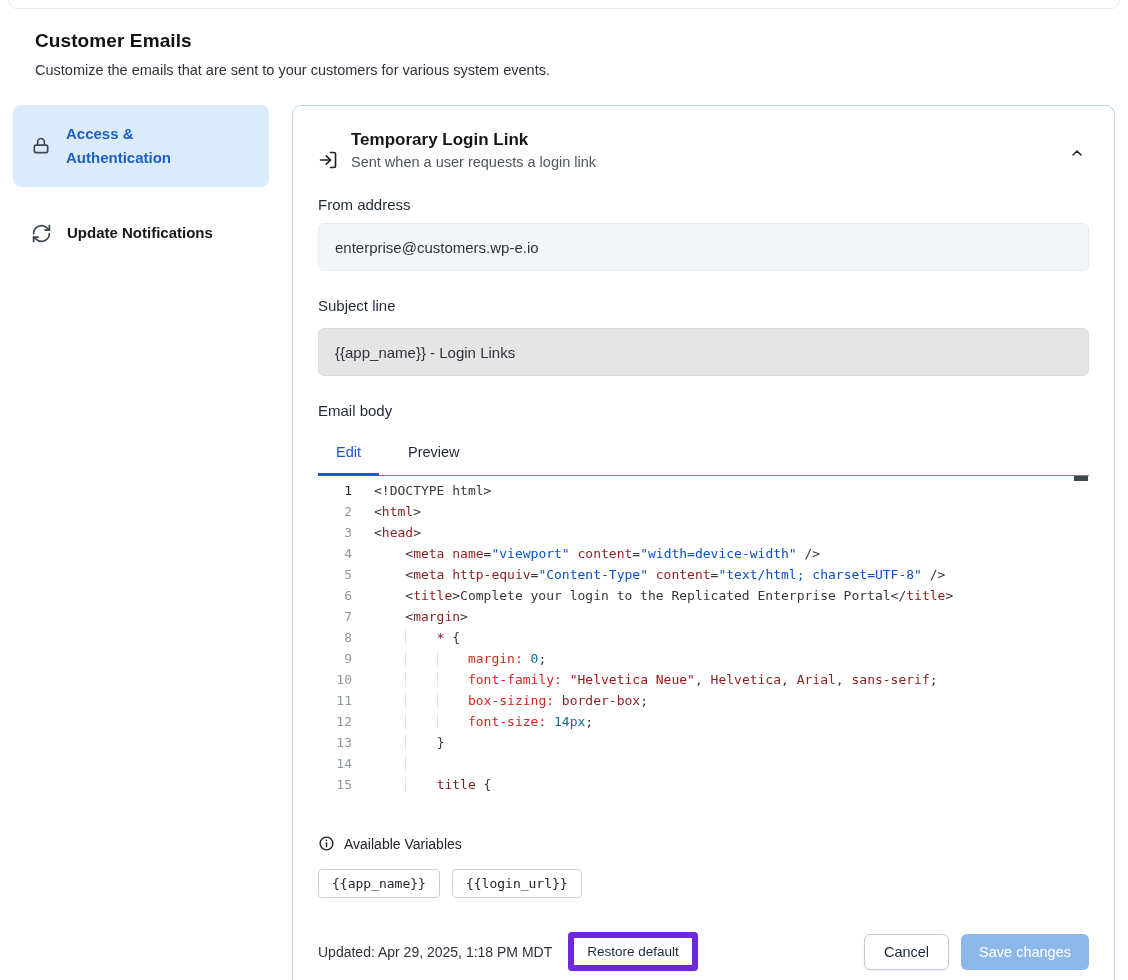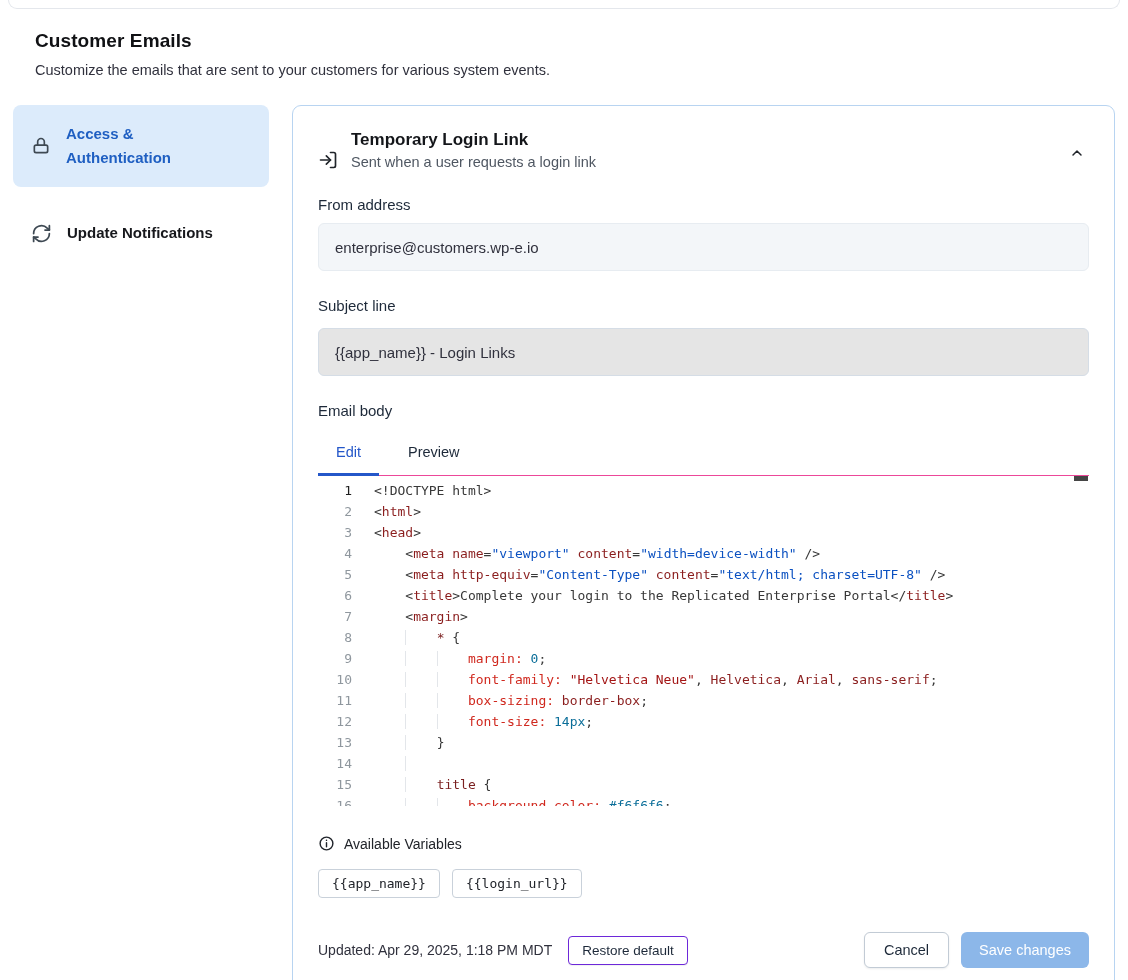--- a/index.html
+++ b/index.html
@@ -63,21 +63,21 @@
   
   .variables-row { display: flex; align-items: center; gap: 9px; margin-top: 29px; font-size: 14px; font-weight: 500; color: #21242a; }
   .variables-row .icon { display: inline-flex; color: #20242a; }
   .chips-row { display: flex; gap: 12px; margin-top: 17px; }
   .chip { height: 29px; padding: 0 13px; display: inline-flex; align-items: center; background: #fff; border: 1px solid #c9d1da; border-radius: 4px; font-family: "DejaVu Sans Mono", "Liberation Mono", monospace; font-size: 13px; color: #21242a; cursor: pointer; }
 
   
   .card-footer { display: flex; align-items: center; margin-top: 34px; }
   .updated-text { font-size: 14px; color: #30313d; }
   .btn { font-family: "Liberation Sans", "DejaVu Sans", sans-serif; cursor: pointer; }
-  .btn-small { margin-left: 16px; padding: 6px 13px; font-size: 13.5px; color: #1d2939; background: #fff; border: 1px solid #6d28d9; border-radius: 4px; box-shadow: 0 1px 1px rgba(16,24,40,.06); }
+  .btn-small { margin-left: 16px; padding: 6px 13px; font-size: 13.5px; color: #1d2939; background: #fff; border: 6px solid #6d28d9; border-radius: 4px; box-shadow: 0 1px 1px rgba(16,24,40,.06); }
   .footer-actions { margin-left: auto; display: flex; gap: 12px; justify-content: flex-end; }
   .btn-cancel { padding: 9px 19px; font-size: 14.5px; color: #1d2939; background: #fff; border: 1px solid #c2cbd5; border-radius: 6px; box-shadow: 0 1px 2px rgba(16,24,40,.08); }
   .btn-save { padding: 9px 18px; font-size: 14.5px; font-weight: 500; color: #ffffff; background: #8cb7e9; border: none; border-radius: 6px; cursor: default; }
 </style>
 </head>
 <body>
 
 <div class="top-edge"></div>
 
 <div class="page-header">
@@ -199,24 +199,20 @@
             <span class="code-content"><span class="indent">    </span><span class="indent guide">    </span><span class="tok-plain">}</span></span>
           </div>
           <div class="code-line">
             <span class="gutter">14</span>
             <span class="code-content"><span class="indent">    </span><span class="indent guide">    </span></span>
           </div>
           <div class="code-line">
             <span class="gutter">15</span>
             <span class="code-content"><span class="indent">    </span><span class="indent guide">    </span><span class="tok-sel">title</span><span class="tok-plain"> {</span></span>
           </div>
-          <div class="code-line">
-            <span class="gutter">16</span>
-            <span class="code-content"><span class="indent">    </span><span class="indent guide">    </span><span class="indent guide">    </span><span class="tok-prop">background-color:</span><span class="tok-plain"> </span><span class="tok-num">#f6f6f6</span><span class="tok-plain">;</span></span>
-          </div>
         </div>
       <div class="scroll-thumb"></div>
     </div>
 
     <div class="variables-row">
       <span class="icon">
         <svg width="17" height="17" viewBox="0 0 24 24" fill="none" stroke="currentColor" stroke-width="2" stroke-linecap="round">
             <circle cx="12" cy="12" r="9"></circle>
             <line x1="12" y1="11" x2="12" y2="16.5"></line>
             <line x1="12" y1="7.5" x2="12" y2="7.6"></line>

